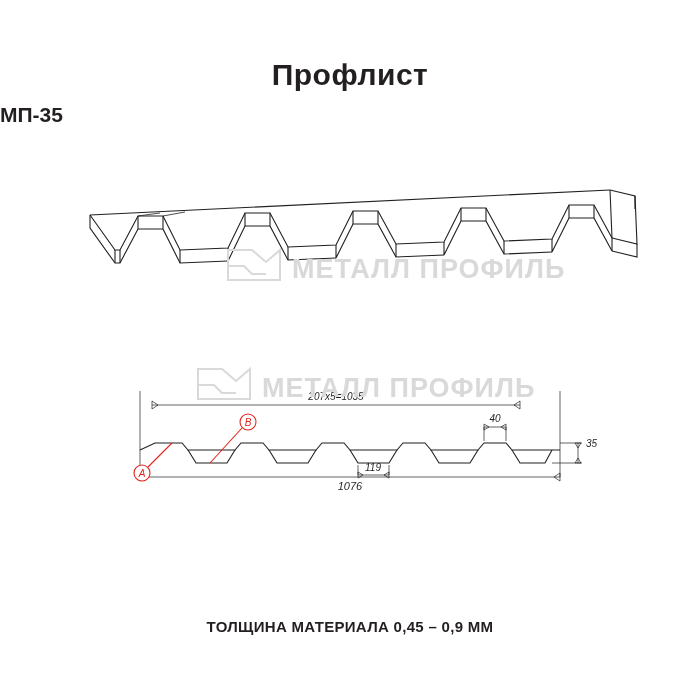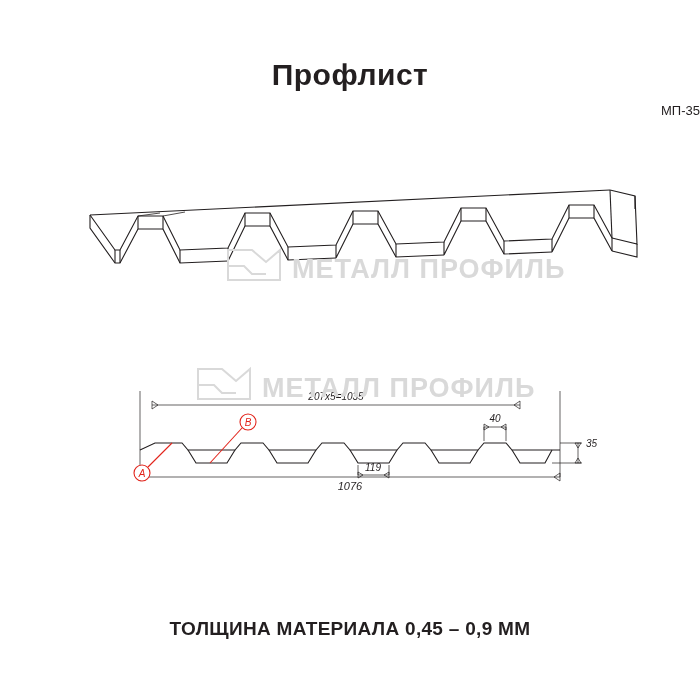--- a/index.html
+++ b/index.html
@@ -29,32 +29,32 @@
     font-size: 30px;
     font-weight: bold;
     letter-spacing: 0.5px;
     color: #231f20;
   }
   .subtitle {
     position: absolute;
     top: 103px;
     left: 0;
     width: 700px;
-    text-align: right;
-    font-size: 13px;
-    font-weight: normal;
+    text-align: left;
+    font-size: 21px;
+    font-weight: bold;
     color: #231f20;
   }
   .footer-note {
     position: absolute;
     top: 618px;
     left: 0;
     width: 700px;
     text-align: center;
-    font-size: 19px;
+    font-size: 15px;
     font-weight: bold;
     letter-spacing: 0.3px;
     color: #231f20;
   }
   .iso-wrap {
     position: absolute;
     top: 160px;
     left: 60px;
     width: 580px;
     height: 150px;

